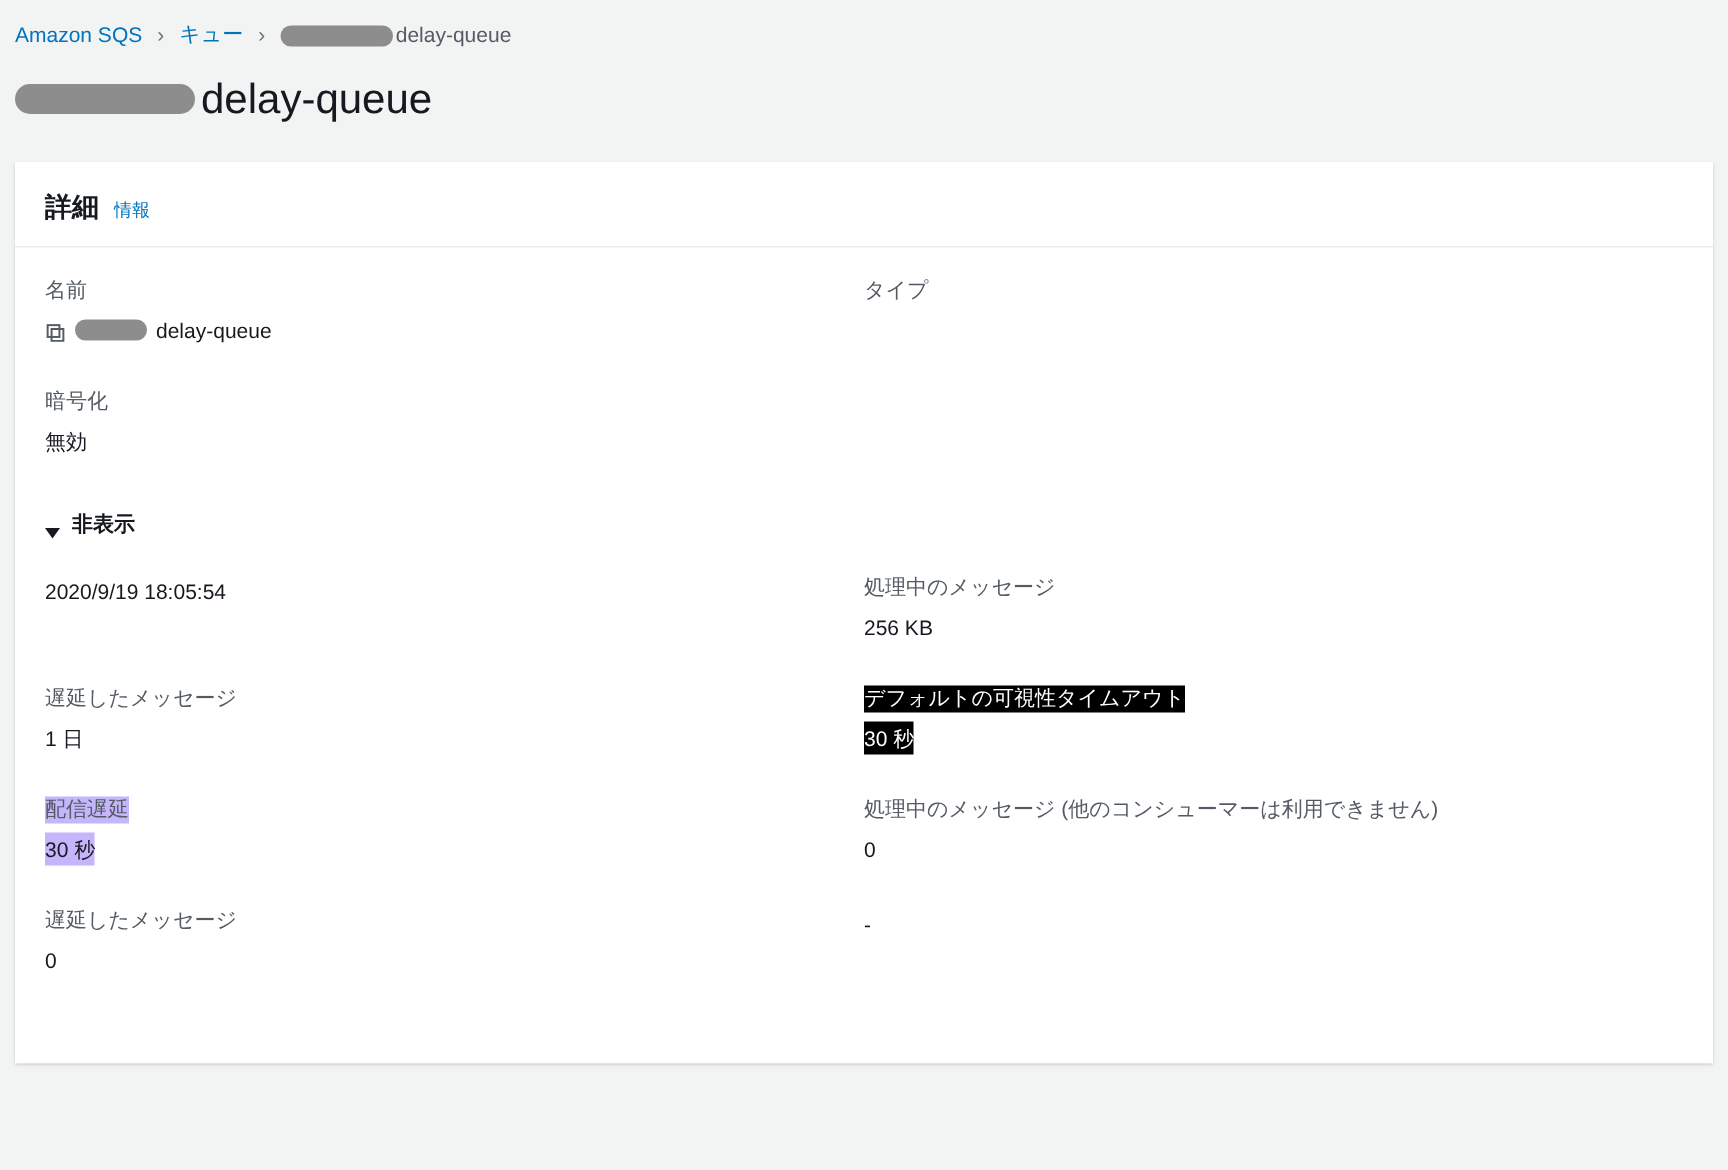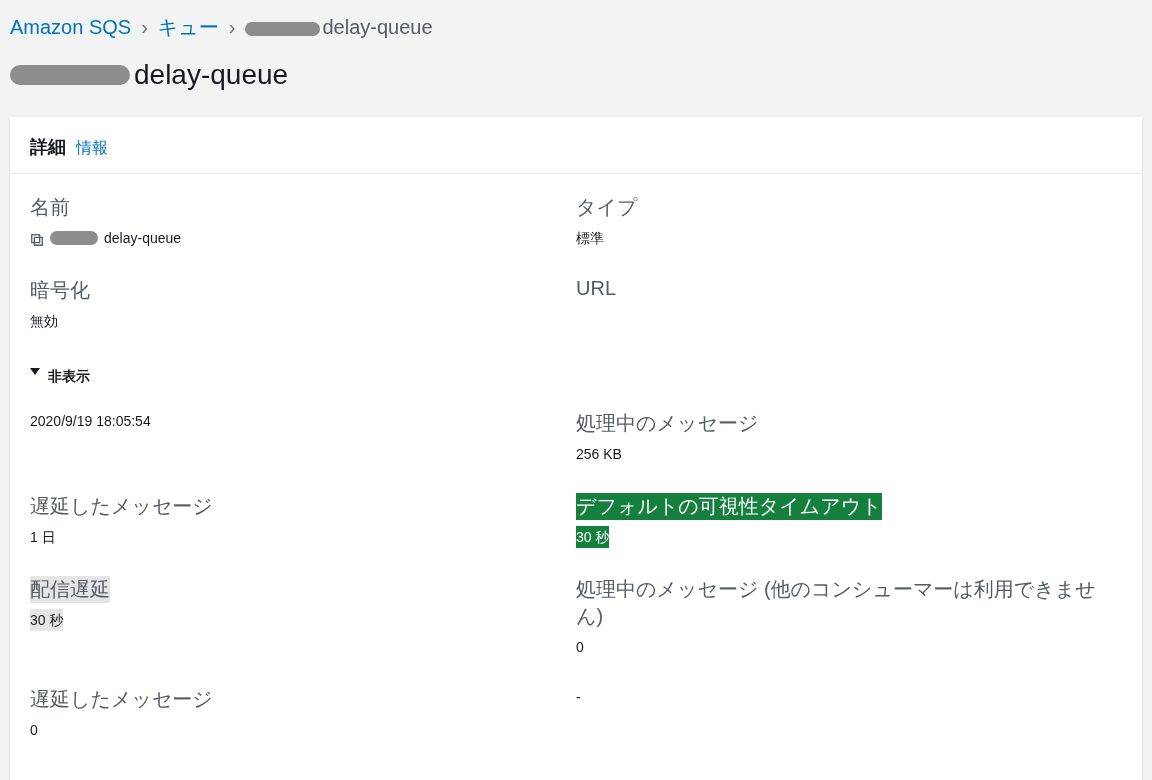--- a/index.html
+++ b/index.html
@@ -8,21 +8,21 @@
     background: #f2f3f3;
     color: #16191f;
     font-size: 14px;
     width: 1152px;
   }
   .breadcrumb {
     padding: 14px 10px 12px 10px;
     display: flex;
     align-items: center;
     gap: 10px;
-    font-size: 20px;
+    font-size: 14px;
   }
   .breadcrumb a { color: #0073bb; text-decoration: none; }
   .breadcrumb .chev { color: #687078; }
   .breadcrumb .redact {
     display: inline-block;
     height: 14px;
     border-radius: 7px;
     background: #8d8d8d;
     vertical-align: middle;
     margin-right: 2px;
@@ -48,28 +48,28 @@
     box-shadow: 0 1px 1px rgba(0,0,0,0.1), 0 1px 3px rgba(0,0,0,0.1);
   }
   .panel-header {
     padding: 18px 20px 14px 20px;
     border-bottom: 1px solid #eaeded;
     display: flex;
     align-items: baseline;
     gap: 10px;
   }
   .panel-header h2 { font-size: 18px; font-weight: 700; }
-  .panel-header .info-link { color: #0073bb; font-size: 16px; text-decoration: none; }
+  .panel-header .info-link { color: #0073bb; font-size: 12px; text-decoration: none; }
   .panel-body { padding: 20px 20px 30px 20px; }
   .row { display: flex; }
   .col { flex: 1; padding-right: 20px; }
   .field { margin-bottom: 28px; }
   .field .label {
     color: #545b64;
-    font-size: 20px;
+    font-size: 14px;
     margin-bottom: 6px;
     display: block;
   }
   .field .value {
     color: #16191f;
     font-size: 14px;
     line-height: 22px;
     display: flex;
     align-items: center;
     gap: 6px;
@@ -83,36 +83,36 @@
     display: inline-block;
   }
   .copy-icon svg { width: 14px; height: 14px; stroke: #545b64; fill: none; stroke-width: 1.5; }
   .redact-pill {
     display: inline-block;
     background: #8d8d8d;
     border-radius: 8px;
   }
   .collapse-toggle {
     display: flex;
-    align-items: flex-start;
+    align-items: flex-end;
     gap: 8px;
     cursor: pointer;
     font-weight: 700;
     font-size: 14px;
     margin: 8px 0 24px 0;
     user-select: none;
   }
   .collapse-toggle .tri {
     width: 0; height: 0;
     border-left: 5px solid transparent;
     border-right: 5px solid transparent;
     border-top: 7px solid #16191f;
   }
-  .hl-yellow { background-color: #e5e5e5; }
-  .hl-pink { background-color: #15803d; color: #fff; }
+  .hl-yellow { background-color: #c4b5fd; }
+  .hl-pink { background-color: #000000; color: #fff; }
   .inline-block { display:inline-block; }
 </style>
 </head>
 <body>
 
 <div class="breadcrumb">
   <a href="#">Amazon SQS</a>
   <span class="chev">›</span>
   <a href="#">キュー</a>
   <span class="chev">›</span>
@@ -145,35 +145,33 @@
                 </svg>
             </span>
             <span class="redact-pill" style="width:48px;height:14px;"></span>
               <span>delay-queue</span>
           </span>
         </div>
       </div>
       <div class="col">
         <div class="field">
           <span class="label">タイプ</span>
-          <span class="value">標準</span>
         </div>
       </div>
     </div>
 
     <div class="row">
       <div class="col">
         <div class="field">
           <span class="label">暗号化</span>
           <span class="value">無効</span>
         </div>
       </div>
       <div class="col">
         <div class="field">
-          <span class="label">URL</span>
         </div>
       </div>
     </div>
 
     <div class="collapse-toggle">
       <span class="tri"></span>
       <span>非表示</span>
     </div>
 
     <div class="row">

